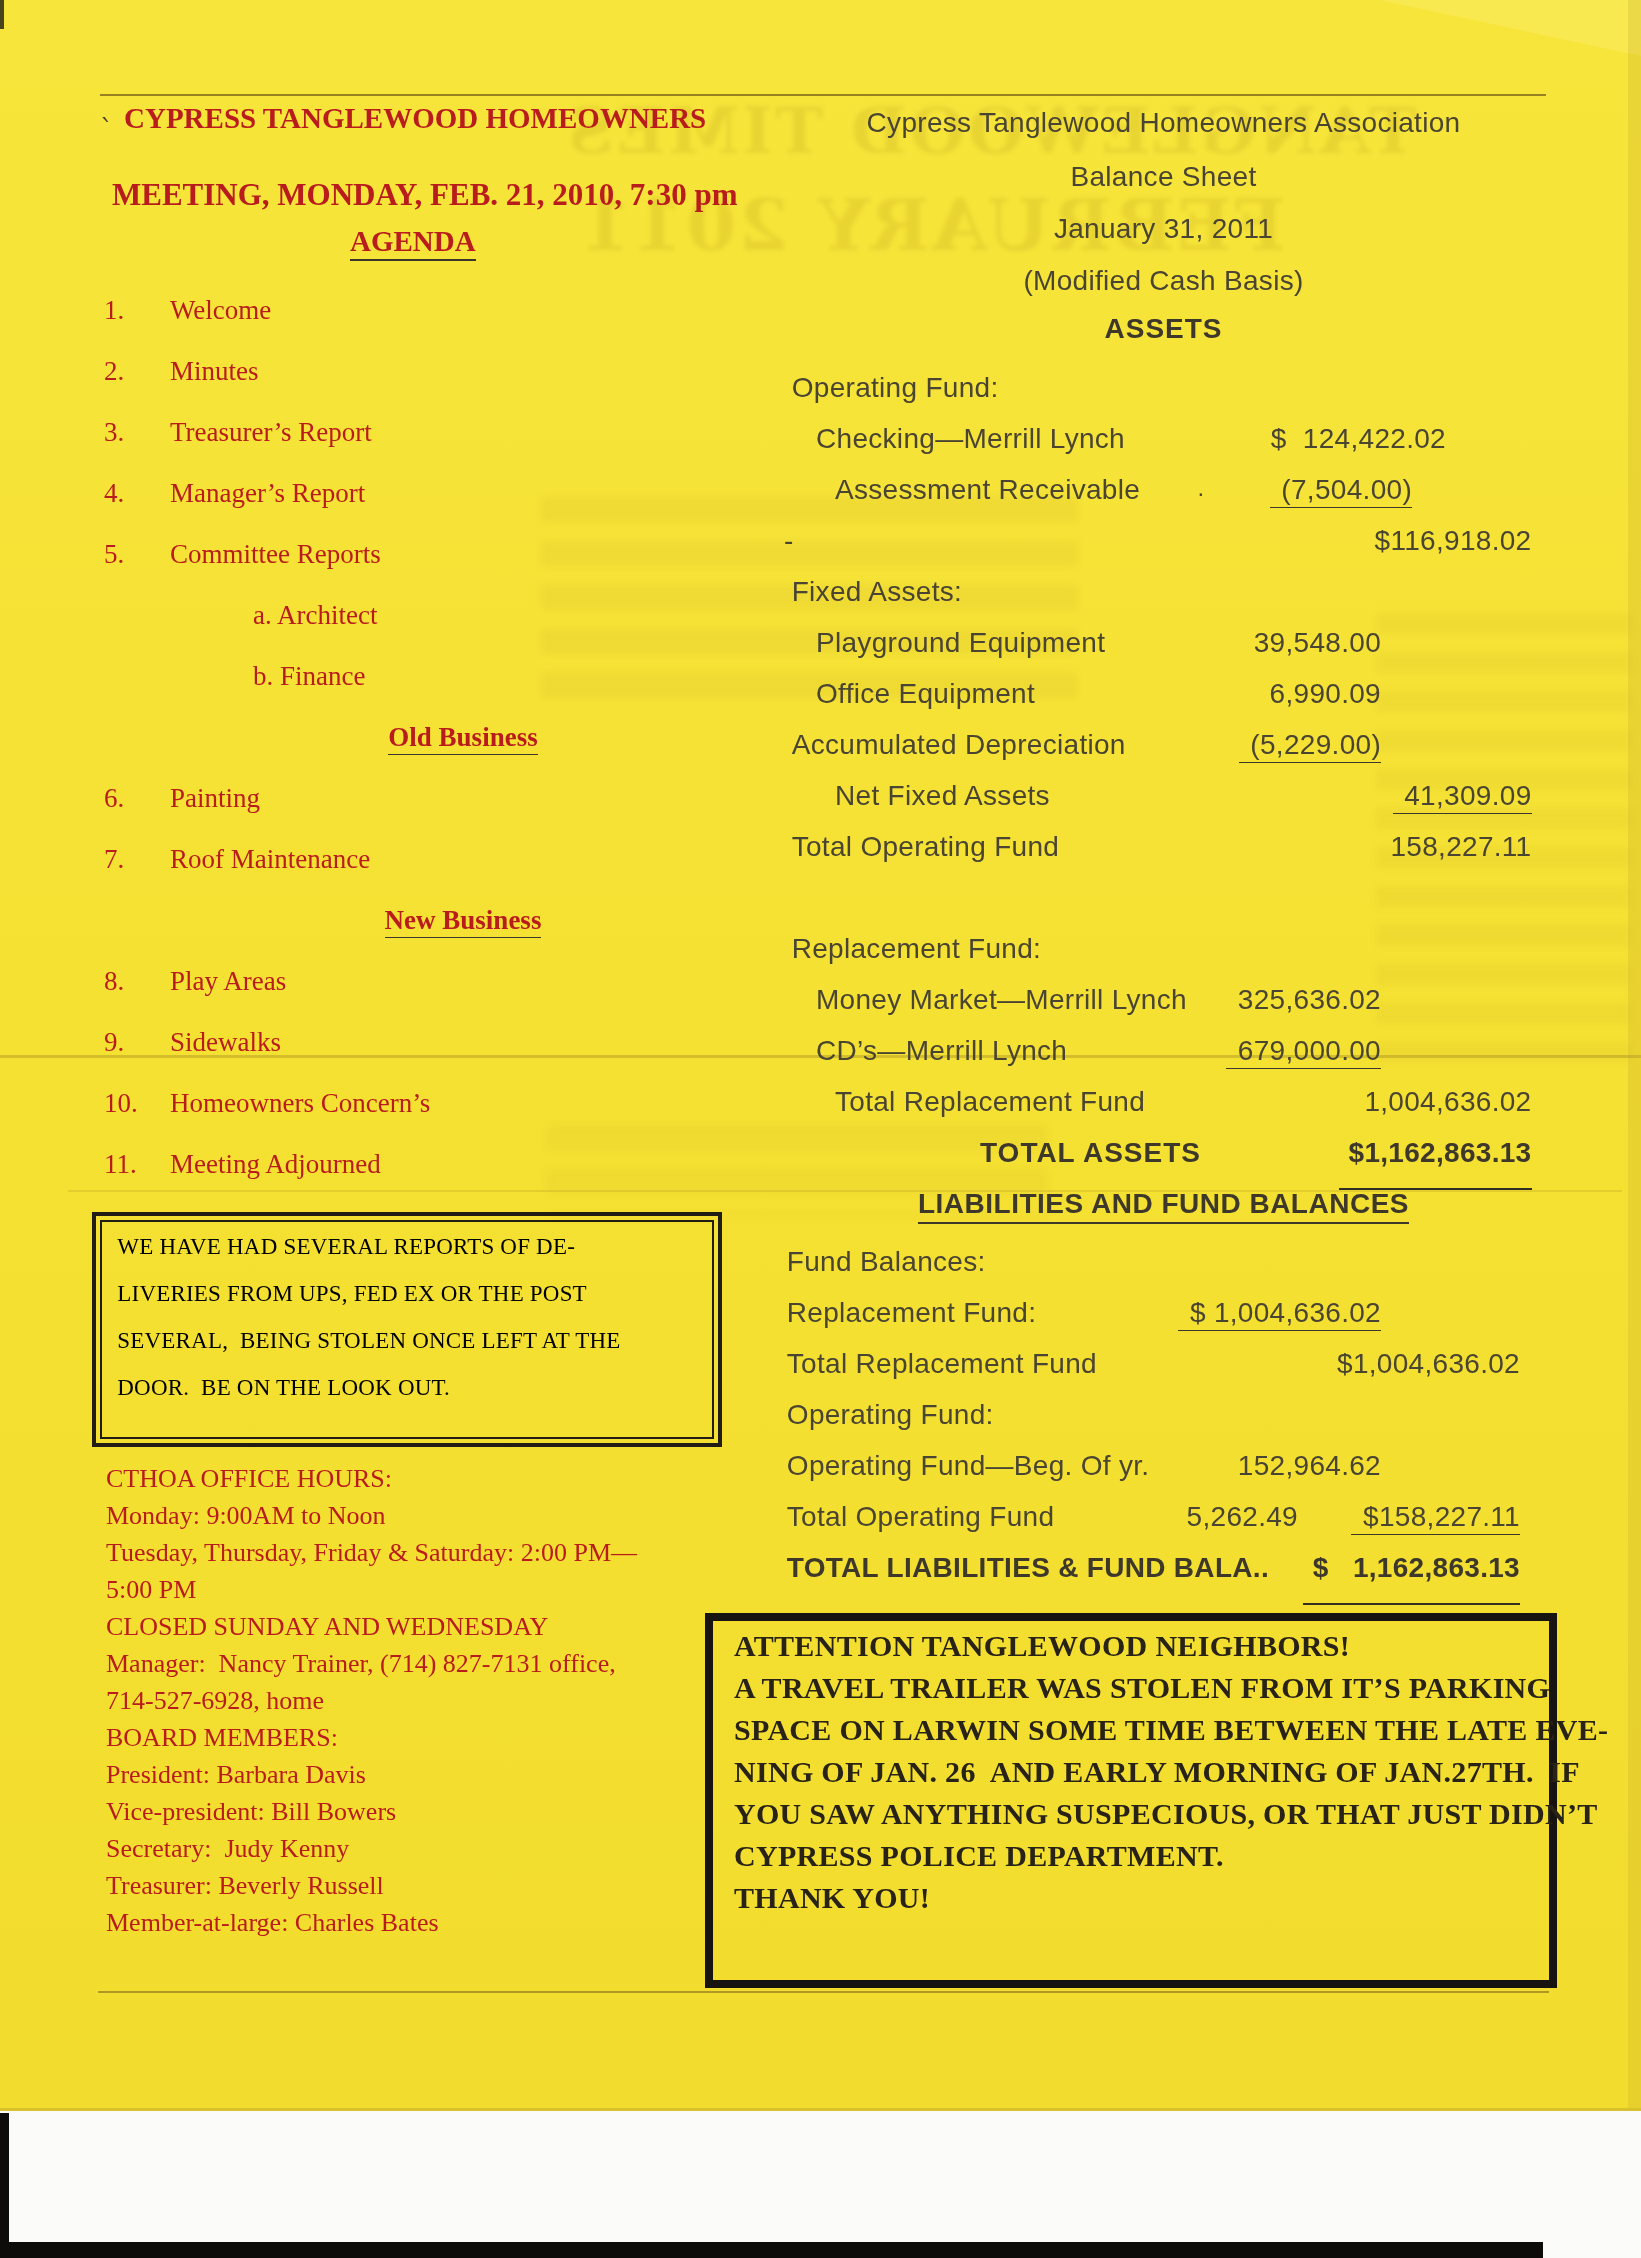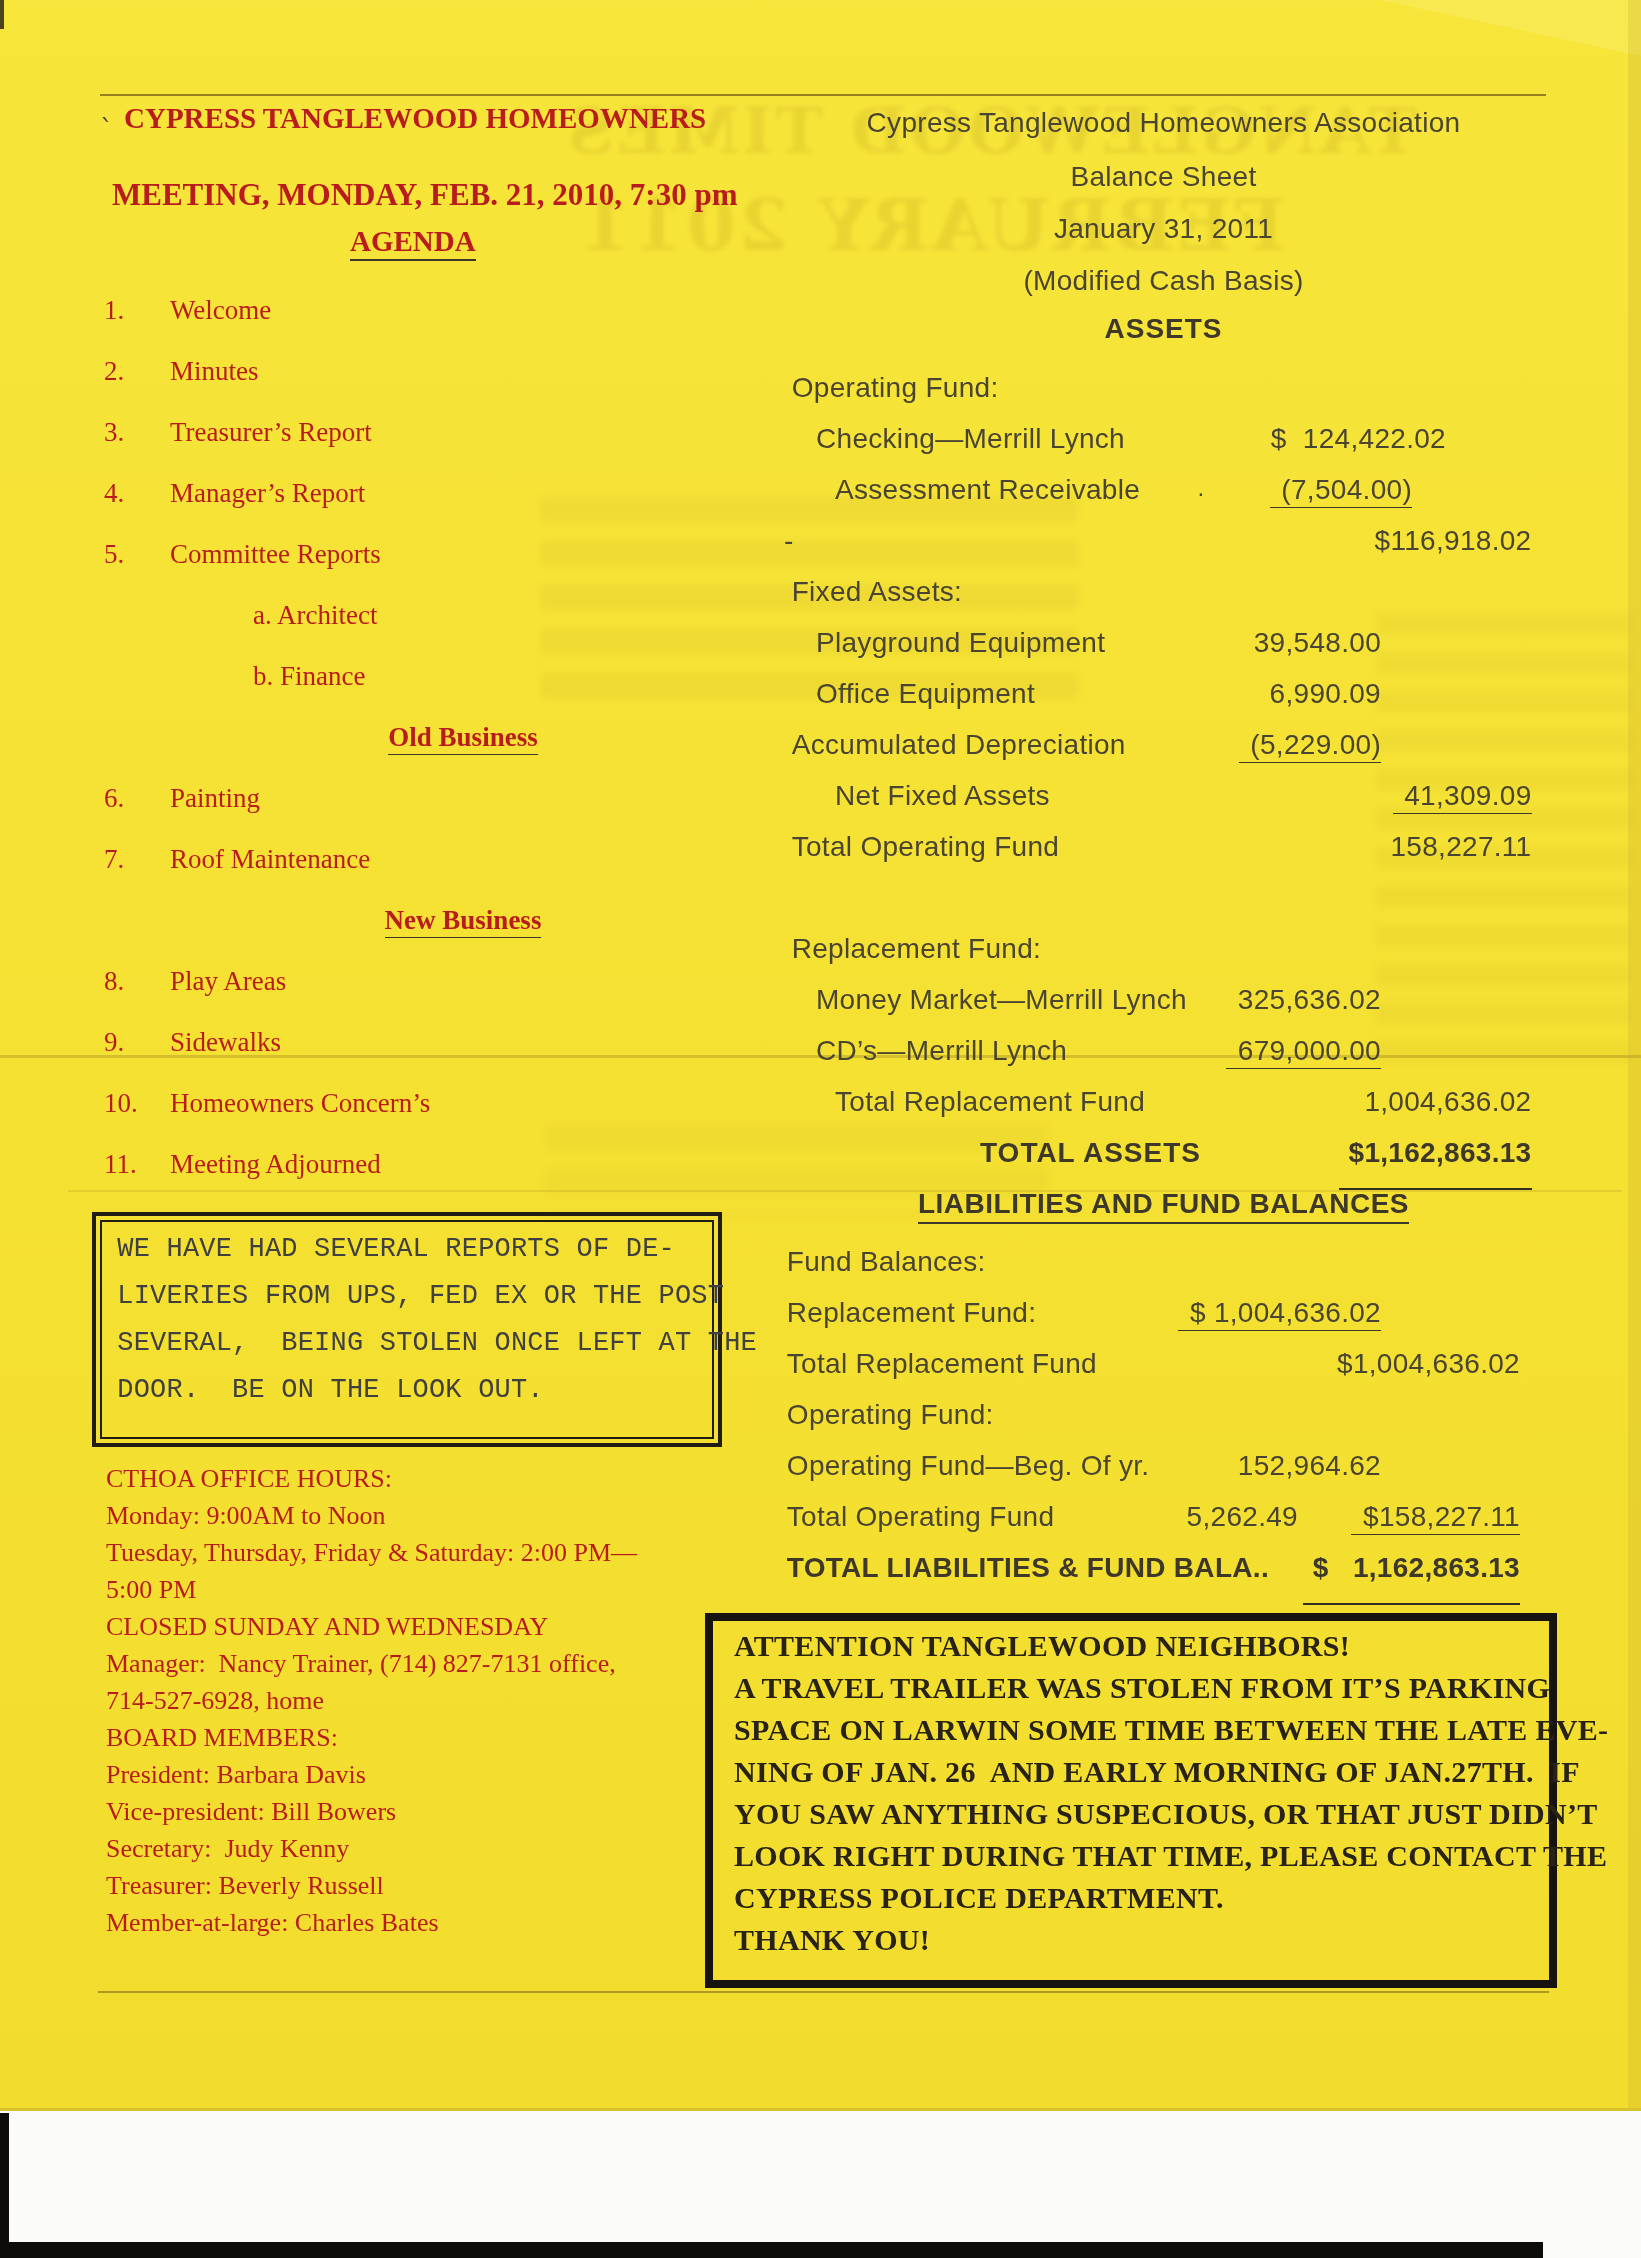--- a/index.html
+++ b/index.html
@@ -42,22 +42,22 @@
   .ag-row{position:relative;height:61px;font-size:27px;white-space:nowrap;}
   .ag-num{position:absolute;left:0;}
   .ag-label{position:absolute;left:66px;}
   .ag-sub .ag-label{left:149px;}
   .ag-section{text-align:center;padding-left:100px;}
   .ag-section .u{border-bottom-width:1.9px;font-weight:bold;}
   
   .dbox{top:1212px;left:92px;width:630px;height:235px;border:4.8px solid #211d15;box-sizing:border-box;}
   .dbox-inner{position:absolute;left:3.9px;top:3.9px;right:3.9px;bottom:3.9px;border:2.9px solid #211d15;
               padding:12.6px 15.4px;box-sizing:border-box;}
-  .dl-line{height:47px;font-size:27px;color:#404040;white-space:pre;letter-spacing:0.2px;
-           font-family:Liberation Mono, monospace;}
+  .dl-line{height:47px;font-size:23px;color:#000000;white-space:pre;letter-spacing:0.2px;
+           font-family:Liberation Serif, serif;}
   .office{top:1464px;left:106px;width:657px;}
   .of-line{height:37px;font-size:26px;white-space:pre;}
   
   .rcol{top:97px;left:782px;width:763px;height:1506px;font-family:"Liberation Sans",sans-serif;
         color:#4a4432;font-size:28px;letter-spacing:0.3px;}
   .rc-h{position:absolute;left:0;width:100%;text-align:center;white-space:nowrap;}
   .rc-h1{top:9.7px;} .rc-h2{top:64px;} .rc-h3{top:116px;} .rc-h4{top:168px;}
   .rc-h5{top:216px;font-weight:bold;letter-spacing:1px;color:#3e382a;}
   .bs-body{position:absolute;top:275px;left:0;right:0;}
   .bs-row{position:relative;height:51px;white-space:nowrap;}
@@ -278,21 +278,20 @@
         </div>
       </div>
   </div>
 
   <div class="abs attn" id="attn-lines">
       <div class="at-line">ATTENTION TANGLEWOOD NEIGHBORS!</div>
       <div class="at-line">A TRAVEL TRAILER WAS STOLEN FROM IT’S PARKING</div>
       <div class="at-line">SPACE ON LARWIN SOME TIME BETWEEN THE LATE EVE-</div>
       <div class="at-line">NING OF JAN. 26  AND EARLY MORNING OF JAN.27TH.  IF</div>
       <div class="at-line">YOU SAW ANYTHING SUSPECIOUS, OR THAT JUST DIDN’T</div>
-      <div class="at-line">LOOK RIGHT DURING THAT TIME, PLEASE CONTACT THE</div>
       <div class="at-line">CYPRESS POLICE DEPARTMENT.</div>
       <div class="at-line">THANK YOU!</div>
     </div>
 
   <div class="paper-edge"></div>
   <div class="white-band"></div>
   <div class="bar-bottom"></div>
   <div class="bar-left"></div>
   <div class="bar-topleft"></div>
 </div>

